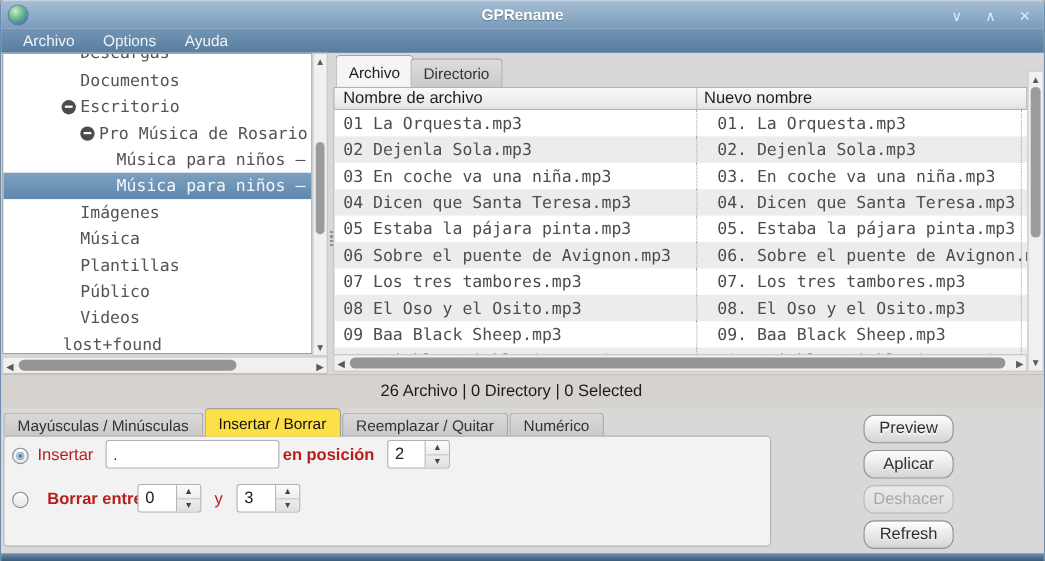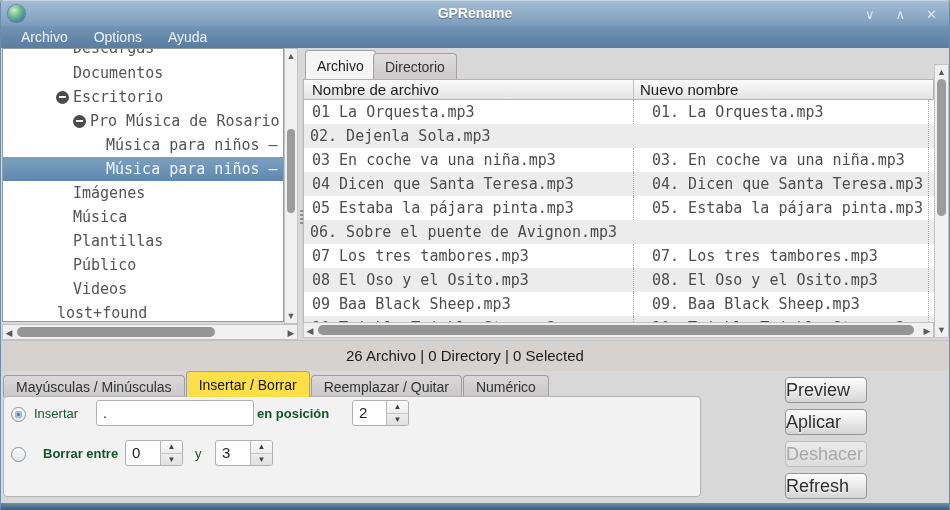--- a/index.html
+++ b/index.html
@@ -89,35 +89,35 @@
   .ttab { height:22px; line-height:22px; padding:0 12px; font-size:14px; color:#333;
     background:linear-gradient(#dad8d8,#c9c7c7); border:1px solid #9f9f9f; border-bottom:none;
     border-radius:4px 4px 0 0; margin-right:1px; }
   .ttab.active { height:26px; line-height:27px; background:#fde047; color:#111; position:relative; z-index:2; }
   .bframe { position:absolute; left:2px; top:396px; width:698px; height:101px;
     background:#f2f2f2; border:1px solid #b4b4b4; border-radius:4px; }
   .radio { position:absolute; width:15px; height:15px; border-radius:50%;
     border:1px solid #84919c; background:linear-gradient(#fdfdfd,#e6e6e6); }
   .radio.sel::after { content:""; display:block; width:7px; height:7px; margin:3px;
     border-radius:50%; background:#4d6f8f; box-shadow:0 0 0 2px #a9c2d8 inset; }
-  .lbl { position:absolute; font-size:13px; color:#14532d; line-height:24px; }
+  .lbl { position:absolute; font-size:15px; color:#b91c1c; line-height:24px; }
   .entry { position:absolute; height:26px; background:#fff; border:1px solid #b0b0b0;
     border-radius:3px; font-size:14px; color:#222; padding-left:6px;
     font-family:"Liberation Sans", sans-serif; }
   .spin { position:absolute; height:26px; background:#fff; border:1px solid #b0b0b0;
     border-radius:3px; display:flex; overflow:hidden; }
   .spinval { flex:1; font-size:15px; color:#222; line-height:24px; padding-left:6px; }
   .steppers { width:22px; border-left:1px solid #b6b6b6; display:flex; flex-direction:column;
     background:linear-gradient(#fbfbfb,#e0e0e0); }
   .steppers span { flex:1; text-align:center; font-size:8px; line-height:12px; color:#444; }
   .stepdn { border-top:1px solid #c6c6c6; }
   
-  .abtn { position:absolute; left:784px; width:82px; height:26px; text-align:left;
-    line-height:24px; font-size:18px; color:#2e2e2e; background:linear-gradient(#fefefe,#d5d5d5);
-    border:1px solid #959595; border-radius:4px; text-shadow:0 1px 0 rgba(255,255,255,.8); }
+  .abtn { position:absolute; left:784px; width:82px; height:26px; text-align:center;
+    line-height:24px; font-size:15px; color:#2e2e2e; background:linear-gradient(#fefefe,#d5d5d5);
+    border:1px solid #959595; border-radius:10px; text-shadow:0 1px 0 rgba(255,255,255,.8); }
   .abtn.disabled { color:#a9a9a9; background:linear-gradient(#eaeaea,#dddddd);
     border-color:#bcbcbc; text-shadow:none; }
   .bottom-strip { position:absolute; left:0; top:503px; width:100%; height:7px;
     background:linear-gradient(#6d90b0,#3a5a7a); }
 </style>
 </head>
 <body>
 
 <div class="window">
 
@@ -190,35 +190,37 @@
     <div class="fh fh1">Nombre de archivo</div>
     <div class="fh fh2">Nuevo nombre</div>
   </div>
 
   <div class="frows">
     <div class="frow">
       <span class="fc1">01 La Orquesta.mp3</span>
       <span class="fc2">01. La Orquesta.mp3</span>
       </div>
     <div class="frow">
+      <span class="fc1">02 Dejenla Sola.mp3</span>
       <span class="fc2">02. Dejenla Sola.mp3</span>
       </div>
     <div class="frow">
       <span class="fc1">03 En coche va una niña.mp3</span>
       <span class="fc2">03. En coche va una niña.mp3</span>
       </div>
     <div class="frow">
       <span class="fc1">04 Dicen que Santa Teresa.mp3</span>
       <span class="fc2">04. Dicen que Santa Teresa.mp3</span>
       </div>
     <div class="frow">
       <span class="fc1">05 Estaba la pájara pinta.mp3</span>
       <span class="fc2">05. Estaba la pájara pinta.mp3</span>
       </div>
     <div class="frow">
+      <span class="fc1">06 Sobre el puente de Avignon.mp3</span>
       <span class="fc2">06. Sobre el puente de Avignon.mp3</span>
       </div>
     <div class="frow">
       <span class="fc1">07 Los tres tambores.mp3</span>
       <span class="fc2">07. Los tres tambores.mp3</span>
       </div>
     <div class="frow">
       <span class="fc1">08 El Oso y el Osito.mp3</span>
       <span class="fc2">08. El Oso y el Osito.mp3</span>
       </div>

